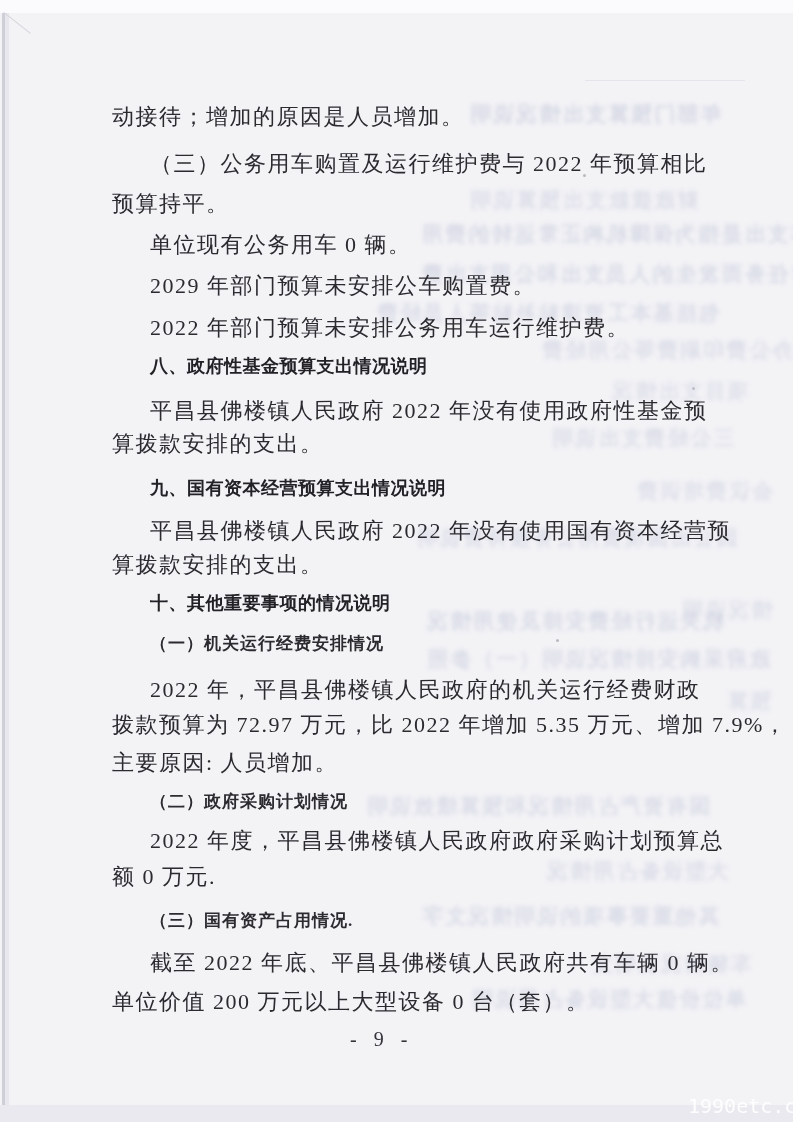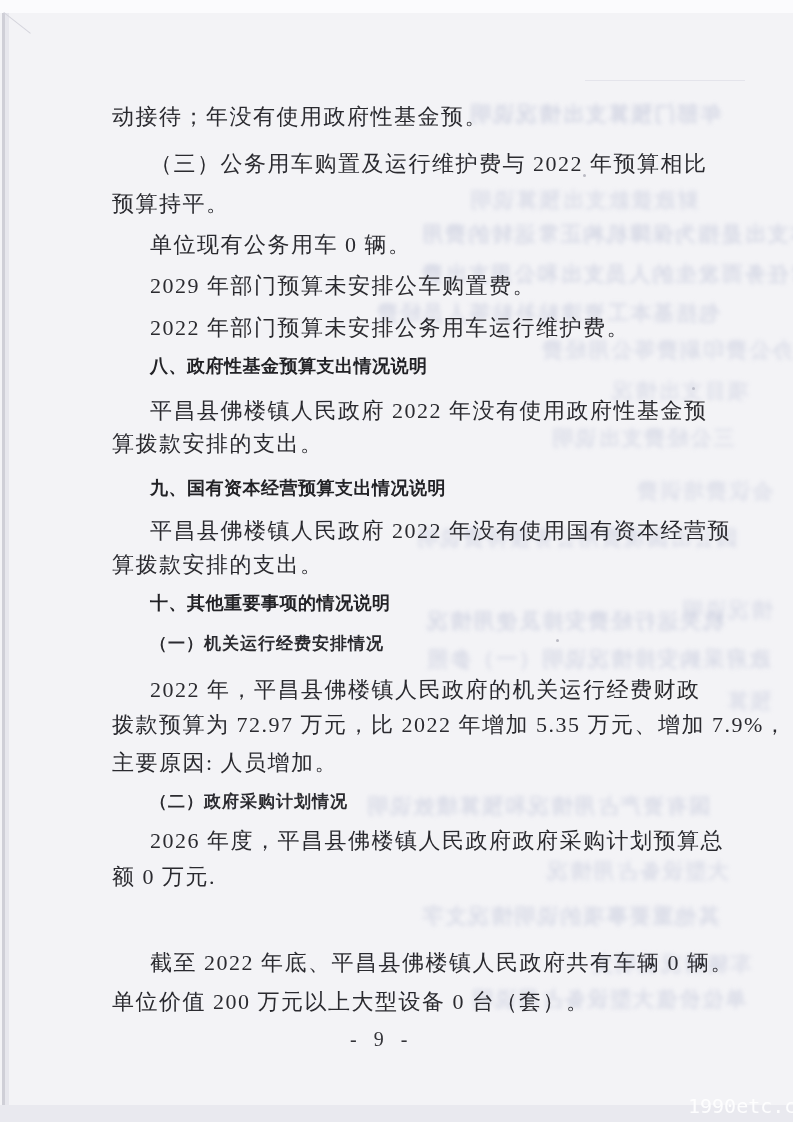--- a/index.html
+++ b/index.html
@@ -81,39 +81,40 @@
   <div class="ghost" style="left:680px;top:596px;opacity:.45;">情况说明</div>
   <div class="ghost" style="left:425px;top:607px;opacity:.6;">机关运行经费安排及使用情况</div>
   <div class="ghost" style="left:425px;top:645px;opacity:.55;">政府采购安排情况说明（一）参照</div>
   <div class="ghost" style="left:725px;top:687px;opacity:.45;">预算</div>
   <div class="ghost" style="left:365px;top:792px;opacity:.55;">国有资产占用情况和预算绩效说明</div>
   <div class="ghost" style="left:545px;top:857px;opacity:.5;">大型设备占用情况</div>
   <div class="ghost" style="left:420px;top:902px;opacity:.55;">其他重要事项的说明情况文字</div>
   <div class="ghost" style="left:590px;top:950px;opacity:.5;">车辆情况说明文</div>
   <div class="ghost" style="left:470px;top:985px;opacity:.55;">单位价值大型设备占用说明</div>
 
-  <div class="line body-line" style="left:112px;top:102px;">动接待；年没有使用政府性基金预。</div>
+  <div class="line body-line" style="left:112px;top:102px;">动接待；增加的原因是人员增加。</div>
   <div class="line body-line" style="left:150px;top:149px;">（三）公务用车购置及运行维护费与 2022 年预算相比</div>
   <div class="line body-line" style="left:112px;top:189px;">预算持平。</div>
   <div class="line body-line" style="left:150px;top:230px;">单位现有公务用车 0 辆。</div>
   <div class="line body-line" style="left:150px;top:271px;">2029 年部门预算未安排公车购置费。</div>
   <div class="line body-line" style="left:150px;top:313px;">2022 年部门预算未安排公务用车运行维护费。</div>
   <div class="line heading-line" style="left:150px;top:354px;">八、政府性基金预算支出情况说明</div>
   <div class="line body-line" style="left:150px;top:396px;">平昌县佛楼镇人民政府 2022 年没有使用政府性基金预</div>
   <div class="line body-line" style="left:112px;top:429px;">算拨款安排的支出。</div>
   <div class="line heading-line" style="left:150px;top:476px;">九、国有资本经营预算支出情况说明</div>
   <div class="line body-line" style="left:150px;top:516px;">平昌县佛楼镇人民政府 2022 年没有使用国有资本经营预</div>
   <div class="line body-line" style="left:112px;top:550px;">算拨款安排的支出。</div>
   <div class="line heading-line" style="left:150px;top:591px;">十、其他重要事项的情况说明</div>
   <div class="line sub-line" style="left:150px;top:632px;">（一）机关运行经费安排情况</div>
   <div class="line body-line" style="left:150px;top:675px;">2022 年，平昌县佛楼镇人民政府的机关运行经费财政</div>
   <div class="line body-line" style="left:112px;top:710px;">拨款预算为 72.97 万元，比 2022 年增加 5.35 万元、增加 7.9%，</div>
   <div class="line body-line" style="left:112px;top:748px;">主要原因: 人员增加。</div>
   <div class="line sub-line" style="left:150px;top:790px;">（二）政府采购计划情况</div>
-  <div class="line body-line" style="left:150px;top:826px;">2026 年度，平昌县佛楼镇人民政府政府采购计划预算总</div>
+  <div class="line body-line" style="left:150px;top:826px;">2022 年度，平昌县佛楼镇人民政府政府采购计划预算总</div>
   <div class="line body-line" style="left:112px;top:862px;">额 0 万元.</div>
+  <div class="line sub-line" style="left:150px;top:909px;">（三）国有资产占用情况.</div>
   <div class="line body-line" style="left:150px;top:948px;">截至 2022 年底、平昌县佛楼镇人民政府共有车辆 0 辆。</div>
   <div class="line body-line" style="left:112px;top:987px;">单位价值 200 万元以上大型设备 0 台（套）。</div>
 
   <div class="pageno">- 9 -</div>
   <div class="watermark">1990etc.c</div>
 
 </div>
 
 </body></html>

